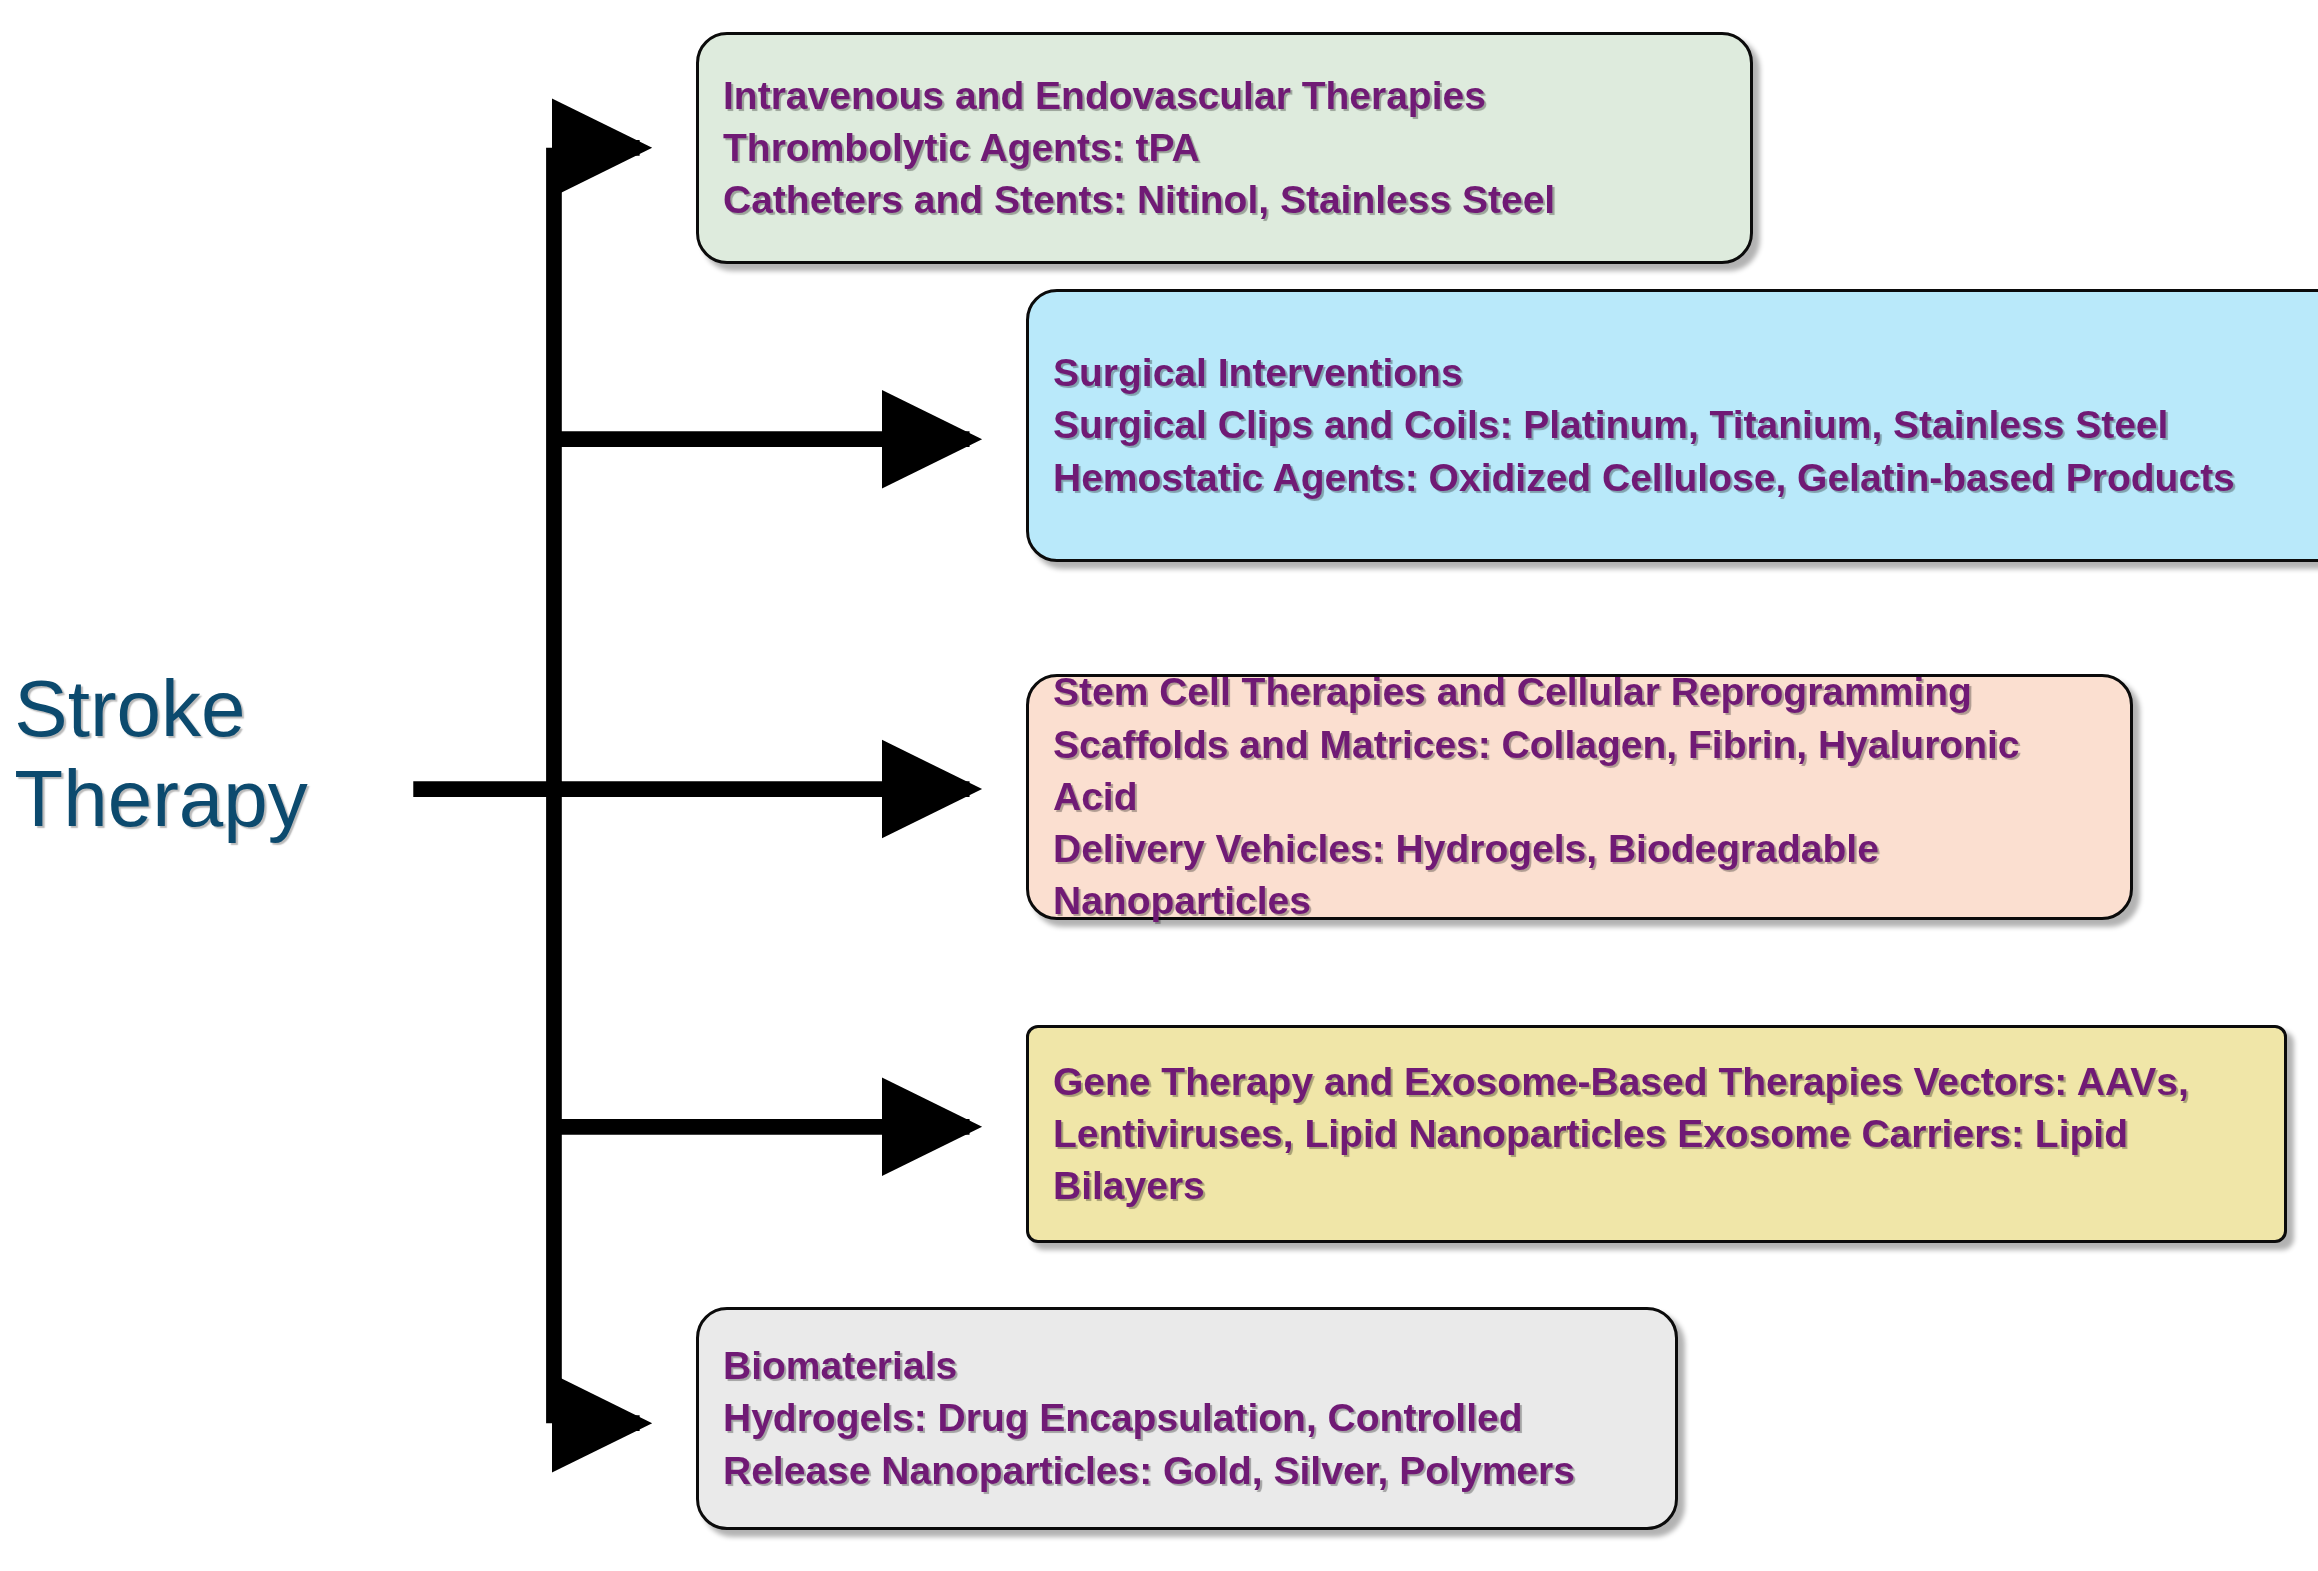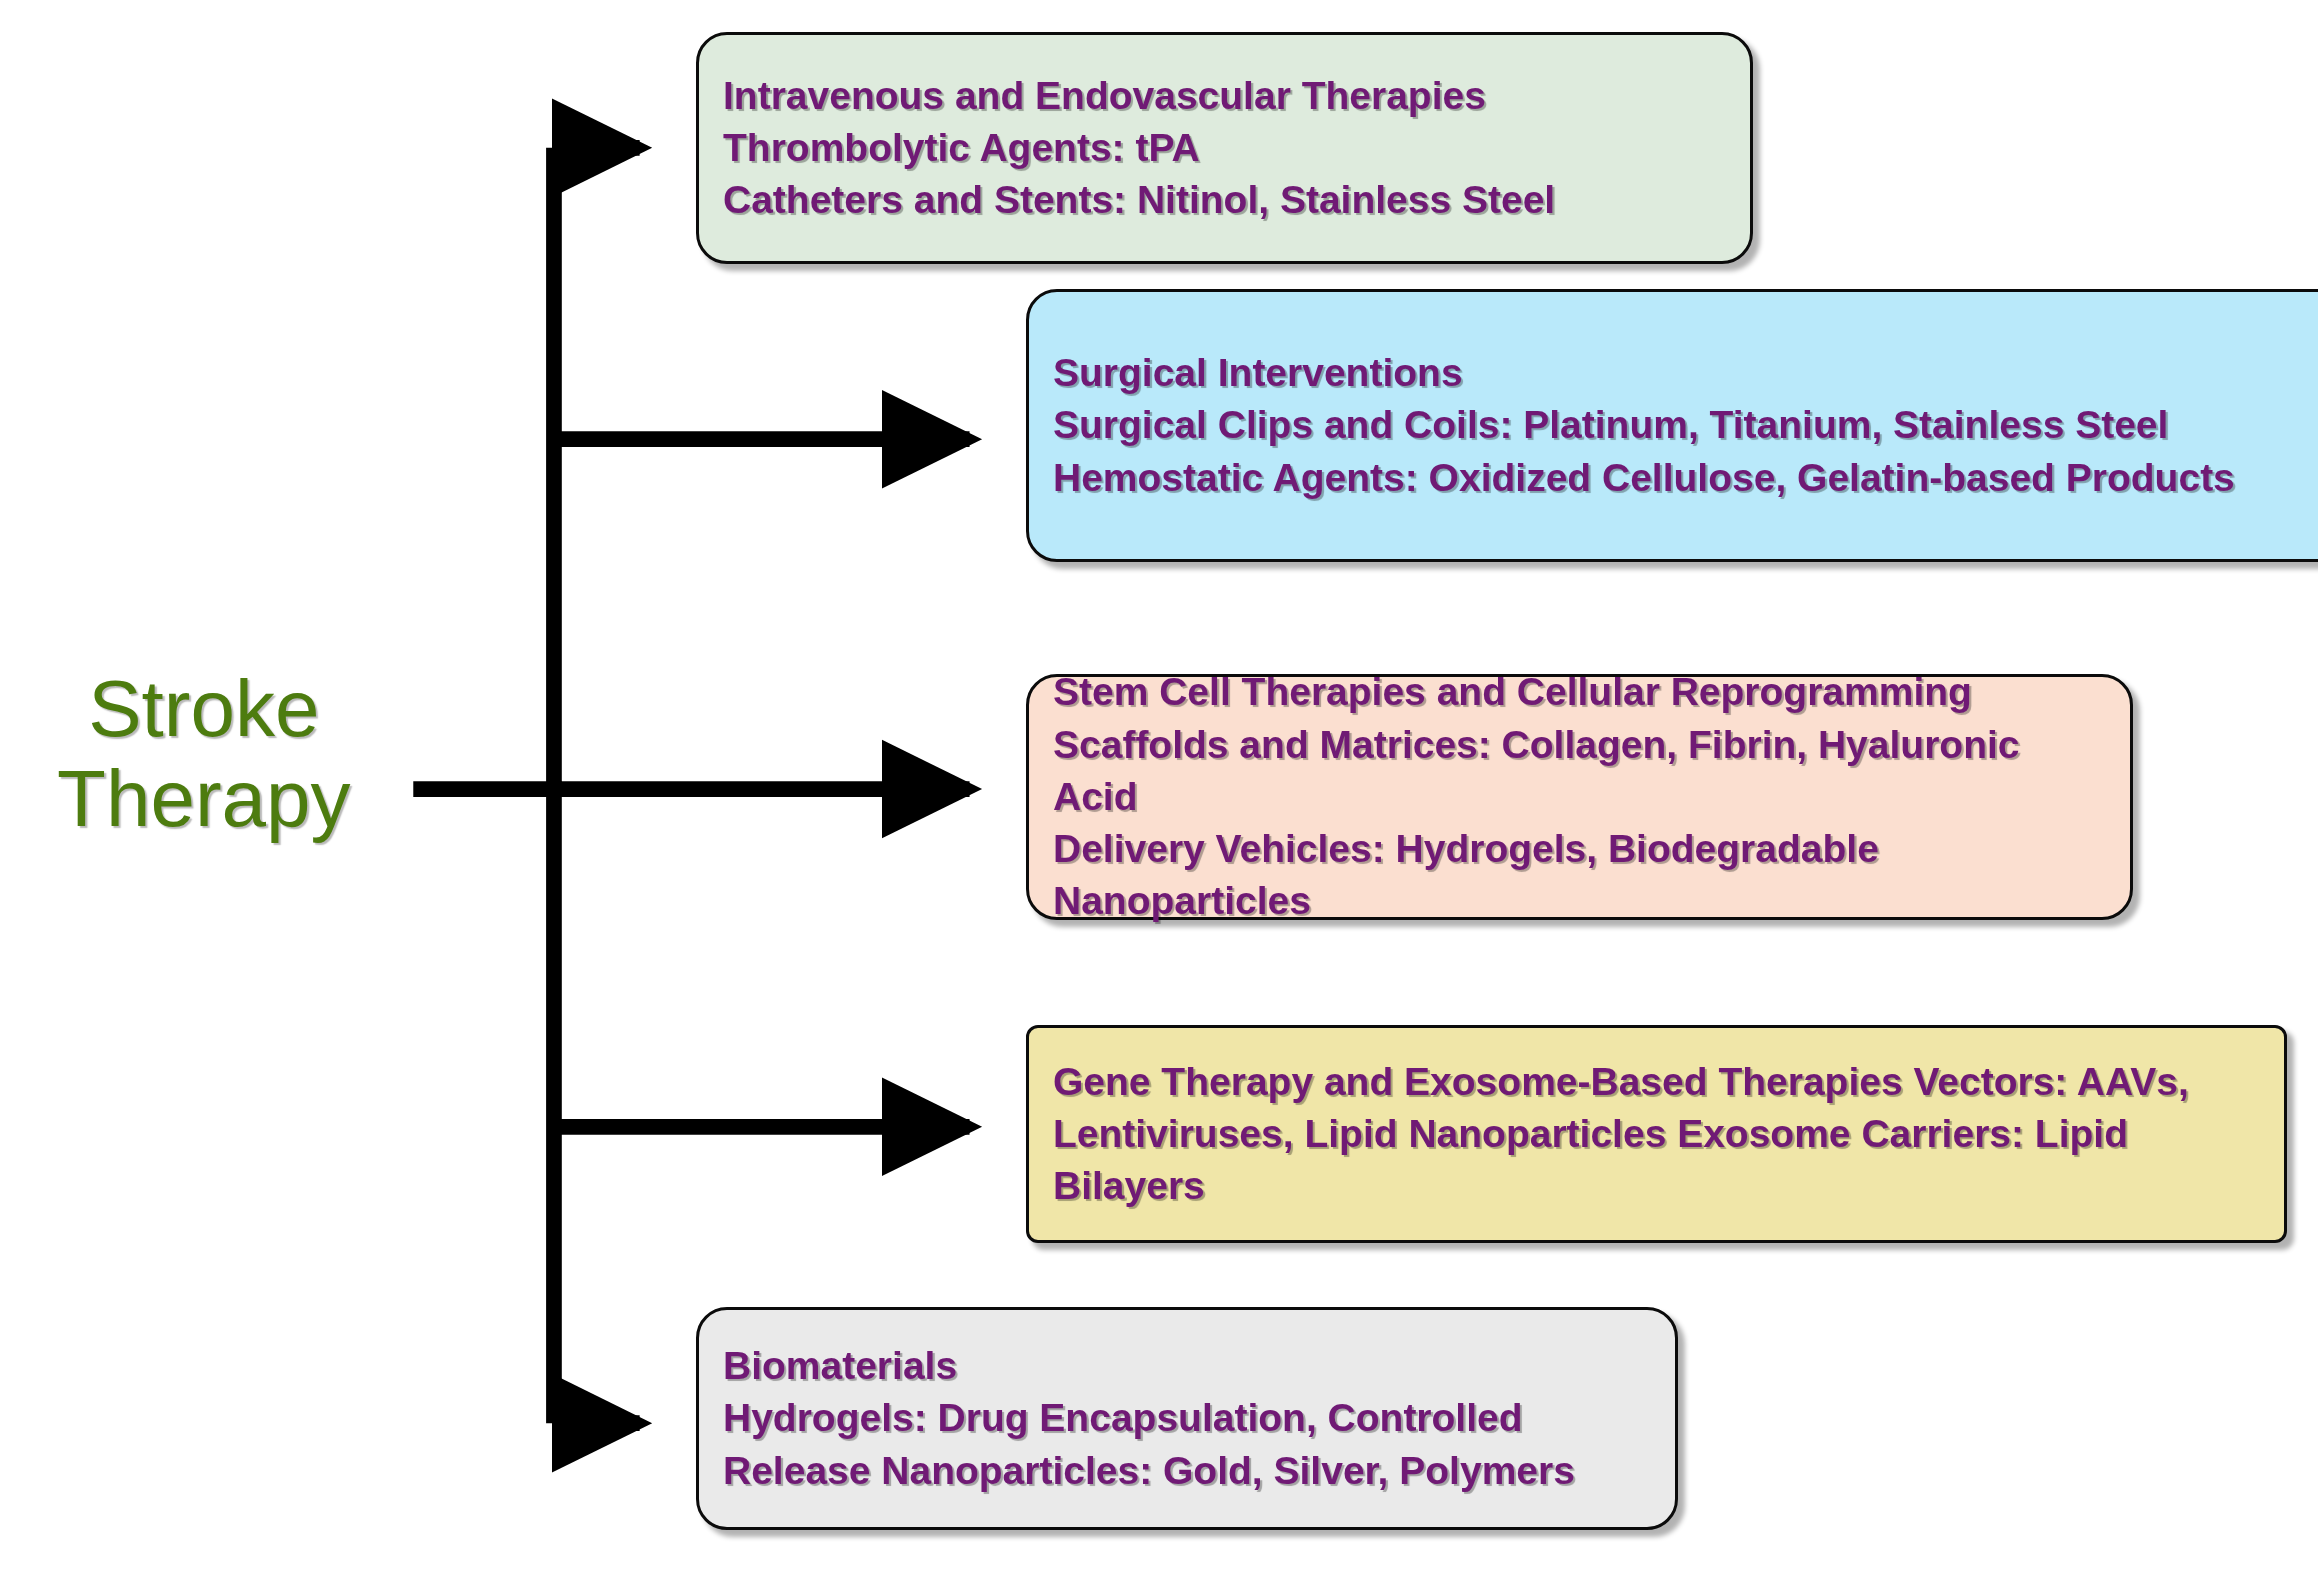--- a/index.html
+++ b/index.html
@@ -15,25 +15,25 @@
     font-family: "Liberation Sans", sans-serif;
     overflow: hidden;
   }
 
   
   #root-label {
     position: absolute;
     left: 14.3px;
     top: 664px;
     width: 379px;
-    text-align: center;
+    text-align: left;
     font-size: 80px;
     line-height: 1.12;
     font-weight: 400;
-    color: #4d7c0f;
+    color: #0c4a6e;
     text-shadow: 2.1px 2.1px 1.4px rgba(0,0,0,0.28);
     white-space: pre-line;
   }
 
   
   #connectors {
     position: absolute;
     left: 0;
     top: 0;
     width: 2319px;

